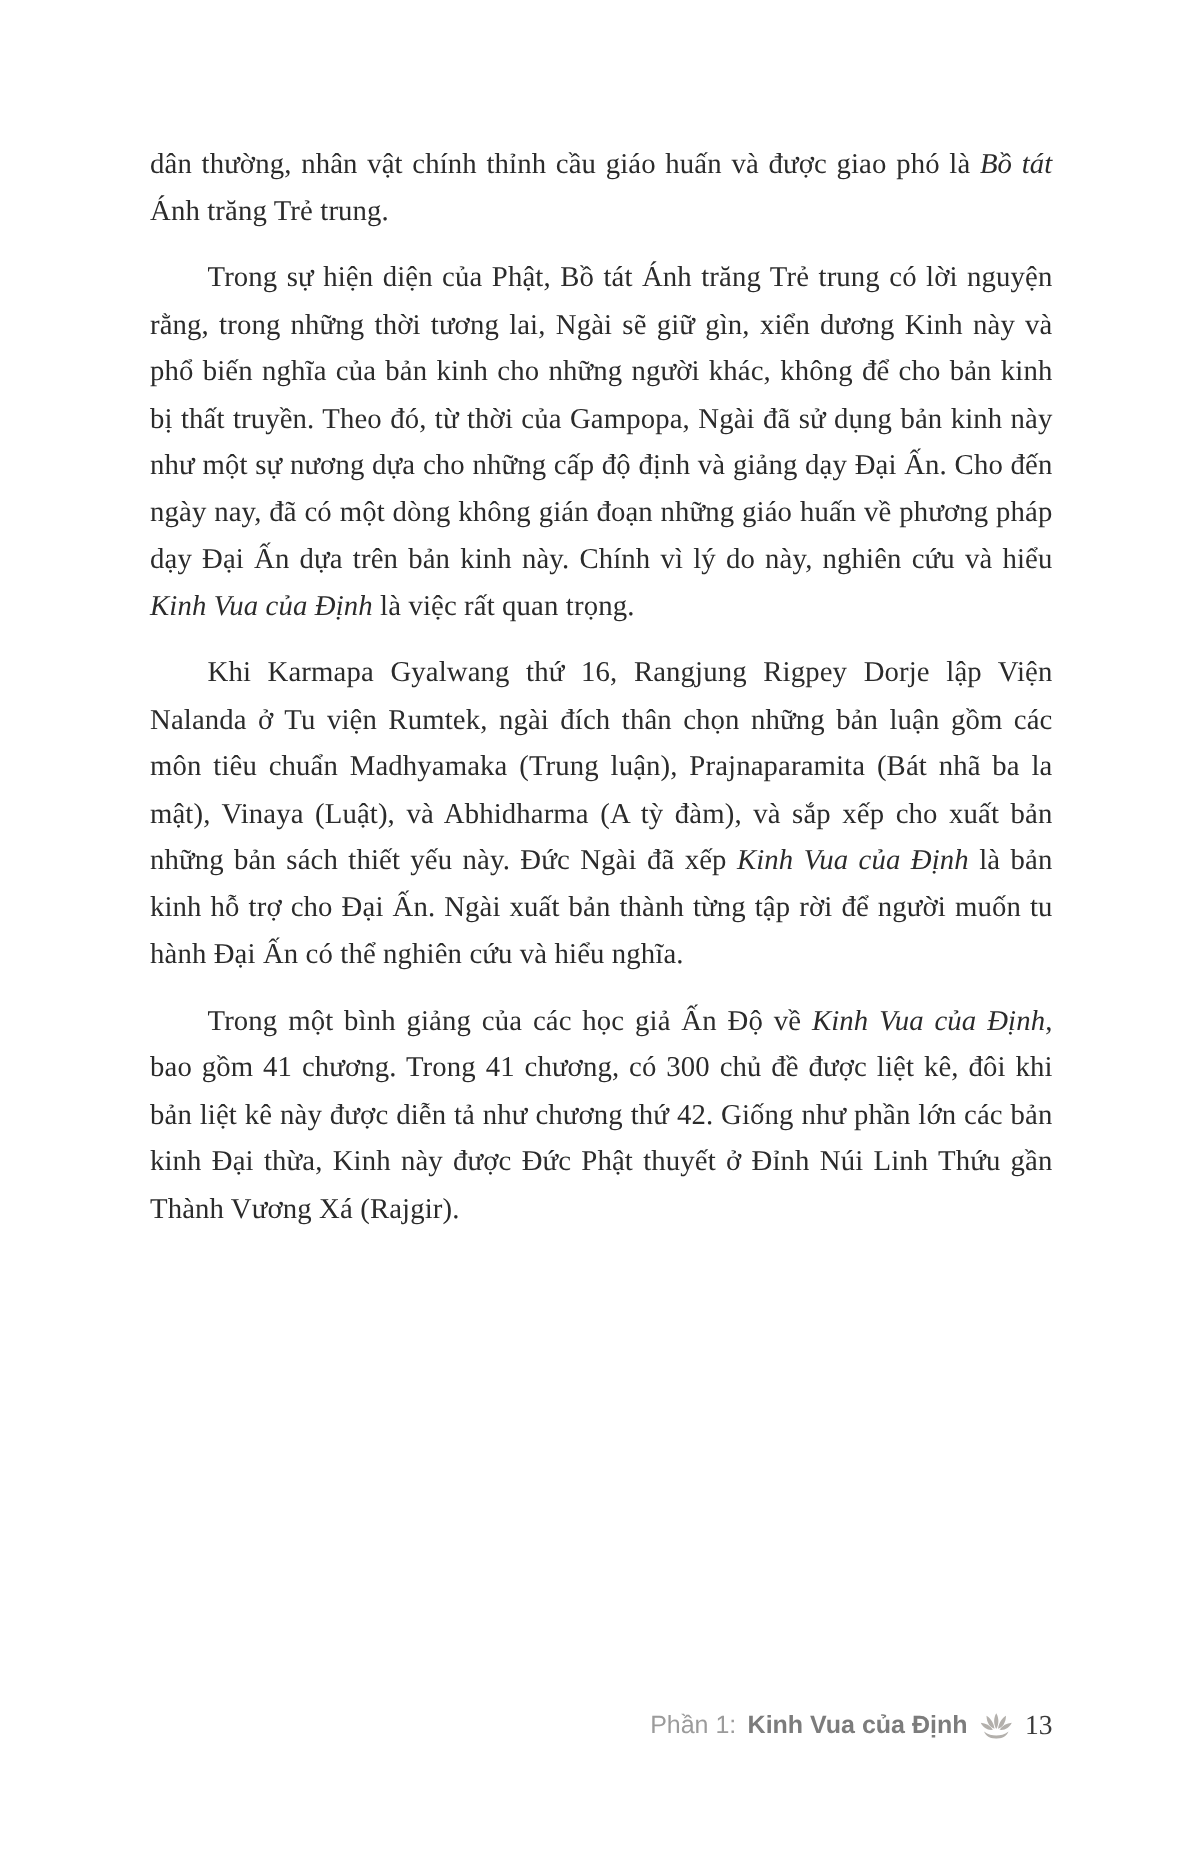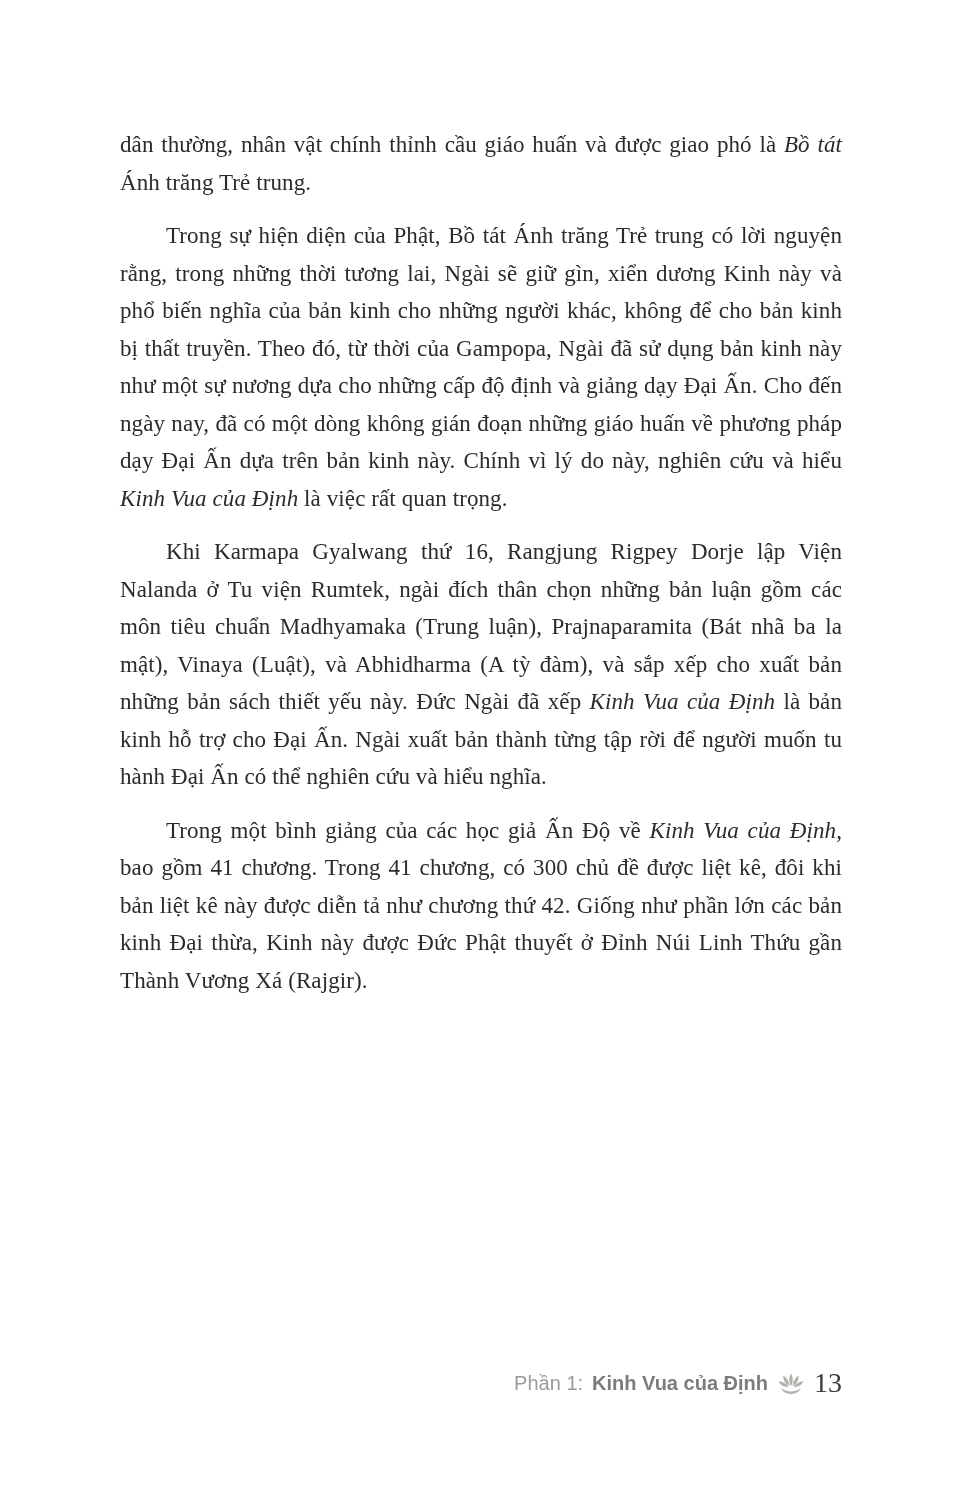--- a/index.html
+++ b/index.html
@@ -11,21 +11,21 @@
     height: 1491px;
     background: #ffffff;
     position: relative;
     font-family: "Liberation Serif", serif;
     color: #2b2b2b;
     overflow: hidden;
   }
   .text-block {
     position: absolute;
     left: 120px;
-    top: 126px;
+    top: 112px;
     width: 722px;
   }
   .para {
     font-size: 23px;
     line-height: 37.5px;
     text-align: justify;
     margin: 0 0 16px 0;
     letter-spacing: 0.1px;
   }
   .para.indent {
@@ -54,21 +54,21 @@
     font-weight: bold;
   }
   .footer-lotus {
     display: inline-flex;
     align-items: flex-end;
     margin: 0 1px;
   }
   .footer-page {
     color: #3a3a3a;
     font-family: "Liberation Serif", serif;
-    font-size: 28px;
+    font-size: 22px;
   }
 </style>
 </head>
 <body>
 
 <main class="text-block">
 
   <p class="para">
     <span>dân thường, nhân vật chính thỉnh cầu giáo huấn và được giao phó là </span><span class="italic">Bồ tát</span><span> Ánh trăng Trẻ trung.</span>
   </p>

